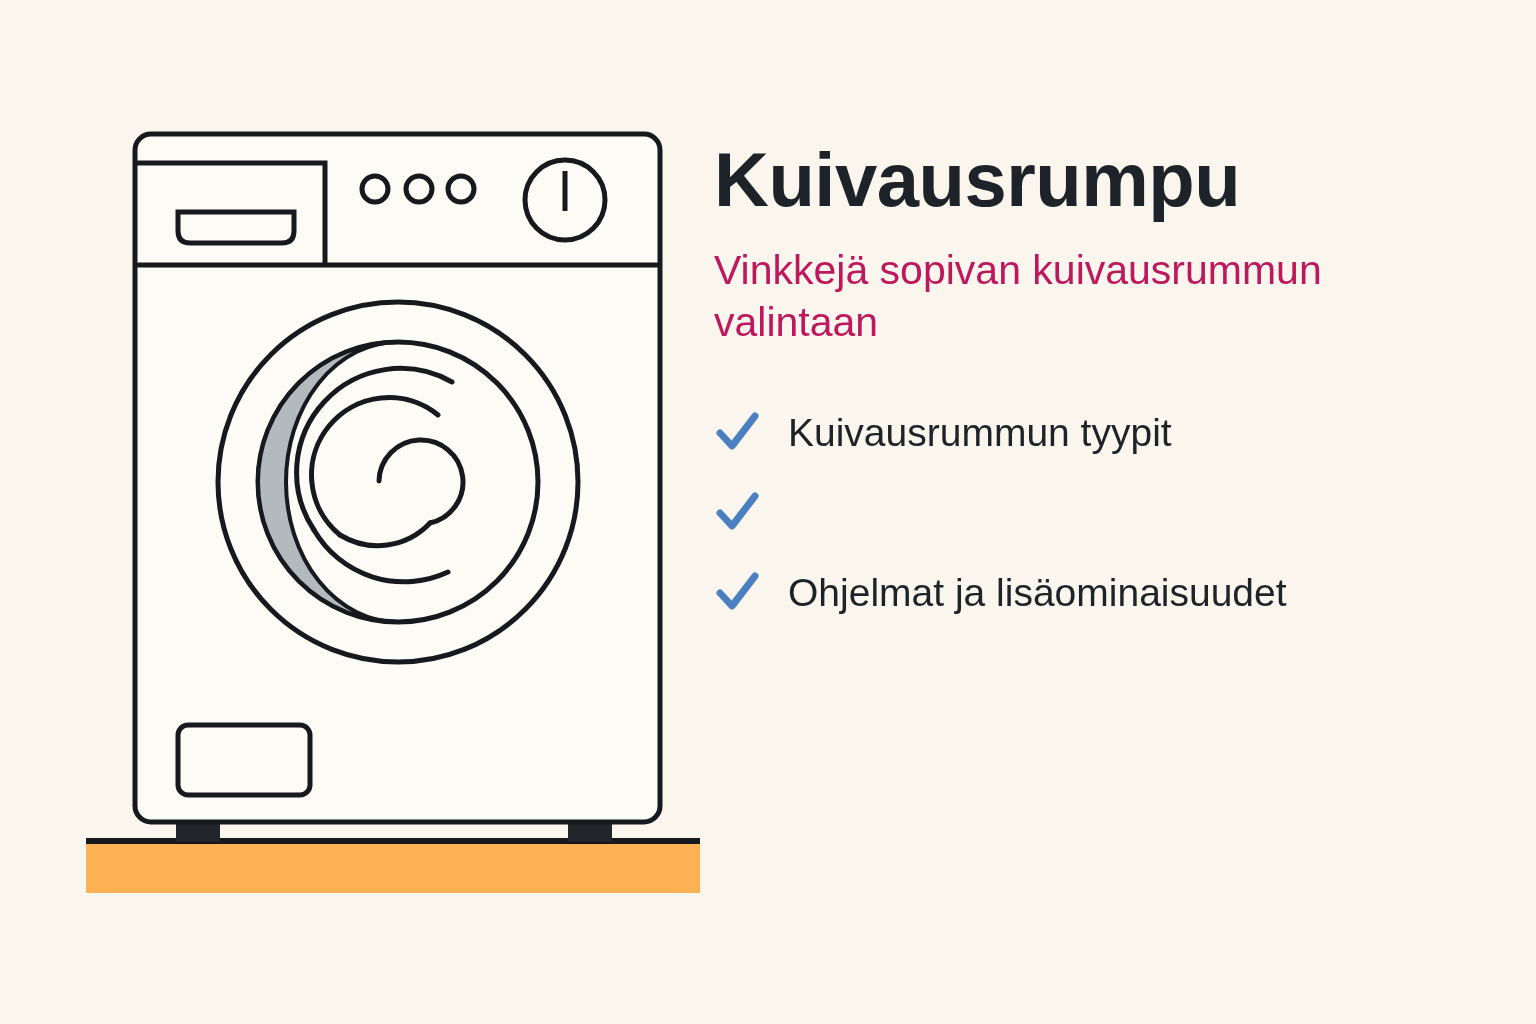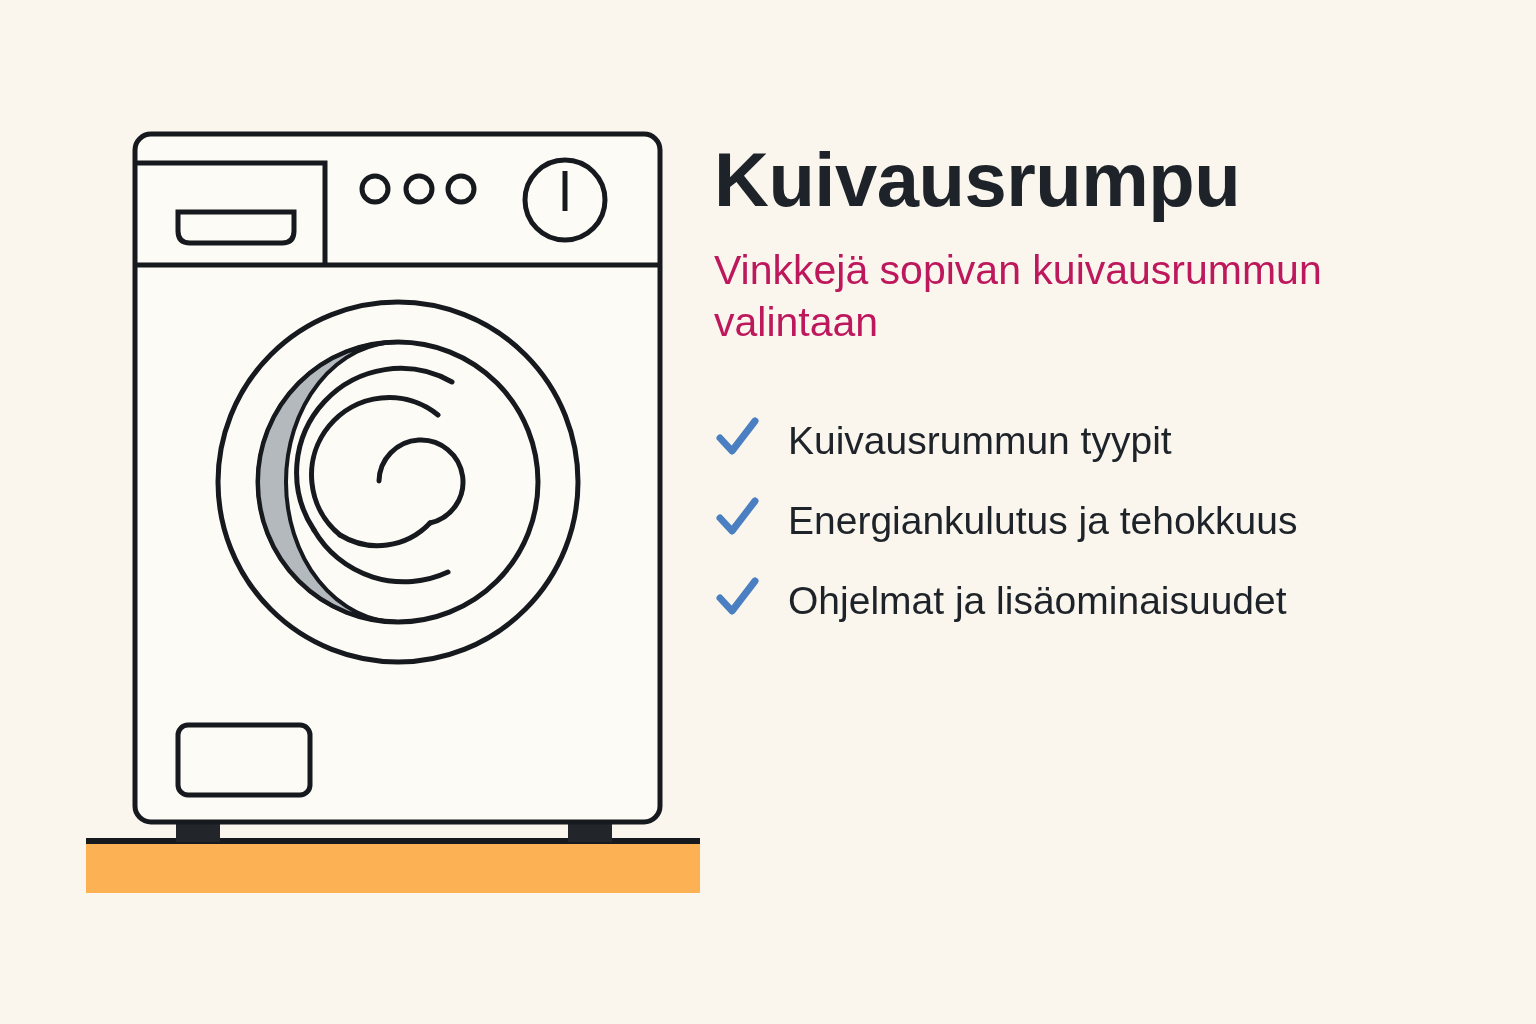--- a/index.html
+++ b/index.html
@@ -55,21 +55,21 @@
     margin-top: 26px;
     max-width: 660px;
   }
   #checklist {
     margin-top: 56px;
     list-style: none;
     padding: 0;
   }
   .check-item {
     display: flex;
-    align-items: flex-end;
+    align-items: center;
     margin-bottom: 24px;
     height: 56px;
   }
   .check-icon {
     flex: 0 0 auto;
     width: 46px;
     height: 46px;
     margin-right: 28px;
     display: block;
   }
@@ -154,21 +154,20 @@
         <svg class="check-icon" viewBox="0 0 46 46">
           <path d="M 6 24 L 18 37 L 41 7" fill="none" stroke="#4a7fc1" stroke-width="7" stroke-linecap="round" stroke-linejoin="round"></path>
         </svg>
         <span class="check-label">Kuivausrummun tyypit</span>
       </li>
 
       <li class="check-item">
         <svg class="check-icon" viewBox="0 0 46 46">
           <path d="M 6 24 L 18 37 L 41 7" fill="none" stroke="#4a7fc1" stroke-width="7" stroke-linecap="round" stroke-linejoin="round"></path>
         </svg>
-        <span class="check-label">Energiankulutus ja tehokkuus</span>
       </li>
 
 
       <li class="check-item">
         <svg class="check-icon" viewBox="0 0 46 46">
           <path d="M 6 24 L 18 37 L 41 7" fill="none" stroke="#4a7fc1" stroke-width="7" stroke-linecap="round" stroke-linejoin="round"></path>
         </svg>
         <span class="check-label">Ohjelmat ja lisäominaisuudet</span>
       </li>
 

